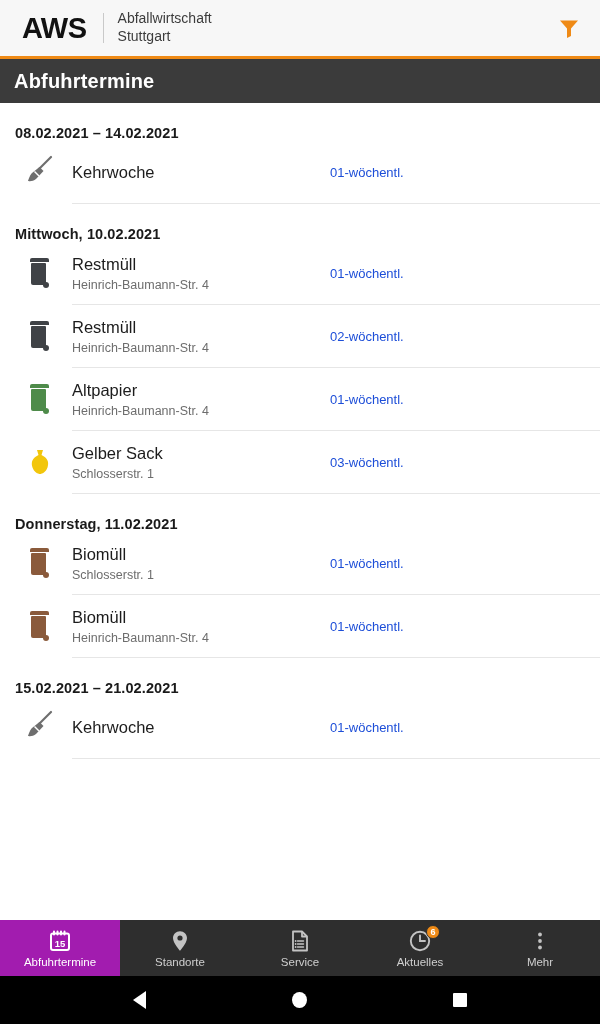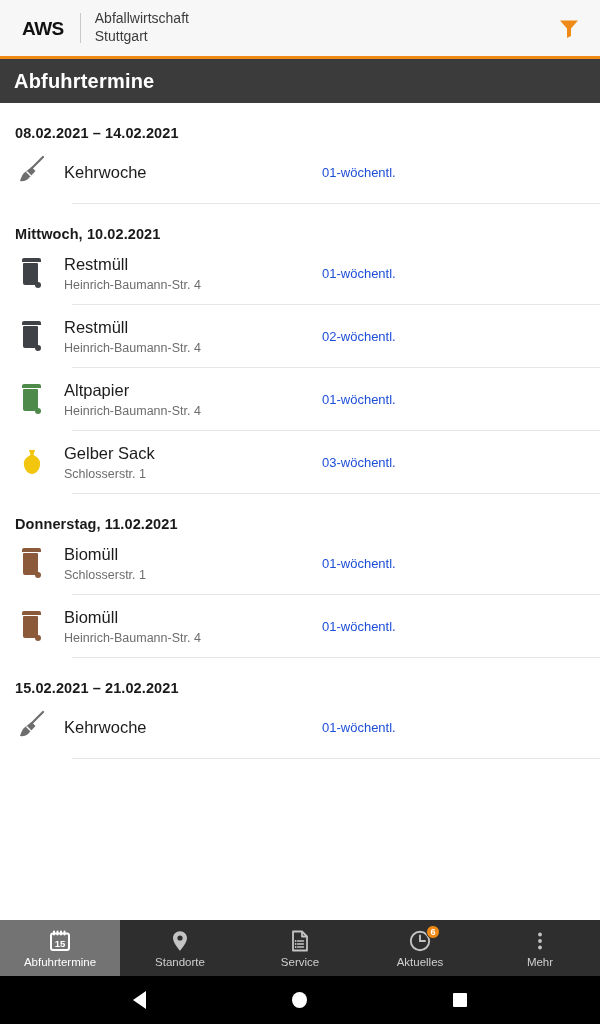--- a/index.html
+++ b/index.html
@@ -29,59 +29,59 @@
   .ic-wifi { width: 0; height: 0; border-left: 9px solid transparent; border-right: 9px solid transparent; border-top: 12px solid #fff; border-radius: 2px; }
   .ic-signal { width: 0; height: 0; border-left: 13px solid transparent; border-bottom: 13px solid #fff; }
   .ic-batt { width: 9px; height: 15px; background: #fff; border-radius: 1px; position: relative; }
   .ic-batt::before { content:""; position:absolute; top:-2px; left:2.5px; width:4px; height:2px; background:#fff; }
 
   
   .appheader {
     height: 56px; background: #f7f7f7; display: flex; align-items: center;
     padding: 0 18px 0 22px; border-bottom: 3px solid #ef8a16; flex: 0 0 59px;
   }
-  .logo { font-size: 19px; font-weight: 800; letter-spacing: -0.5px; color: #111; line-height: 1; }
+  .logo { font-size: 29px; font-weight: 800; letter-spacing: -0.5px; color: #111; line-height: 1; }
   .logo-divider { width: 1px; height: 30px; background: #c9c9c9; margin: 0 14px 0 16px; }
   .logo-sub { font-size: 14px; color: #3c3c3c; line-height: 1.28; }
   .hdr-spacer { flex: 1; }
   .filter-icon { width: 26px; height: 26px; display:flex; align-items:center; justify-content:center; }
 
   
   .titlebar {
     height: 44px; background: #3b3b3b; color: #fff;
     display: flex; align-items: center; padding-left: 14px; flex: 0 0 44px;
   }
   .titlebar h1 { font-size: 20px; font-weight: 700; letter-spacing: .2px; }
 
   
   .list { flex: 1; overflow: hidden; background: #fff; position: relative; }
   .date-header {
     font-size: 14.5px; font-weight: 700; color: #1a1a1a;
     padding: 22px 5px 0 15px; letter-spacing: .1px;
   }
-  .row { display: flex; align-items: center; min-height: 62px; position: relative; }
+  .row { display: flex; align-items: center; min-height: 62px; padding-left: 8px; position: relative; }
   .row-icon { width: 64px; display: flex; align-items: center; justify-content: center; flex: 0 0 64px; }
   .row-body { flex: 1; display: flex; align-items: center; padding-right: 10px; position: relative; }
   .row-texts { width: 258px; flex: 0 0 258px; }
   .row-title { font-size: 16.5px; color: #1c1c1c; line-height: 1.25; }
   .row-sub { font-size: 12.5px; color: #6d6d6d; margin-top: 3px; }
   .row-cycle { font-size: 13px; color: #1d4ed8; }
   .divider { height: 1px; background: #e6e6e6; margin-left: 72px; }
 
   
   .bin { width: 22px; height: 30px; position: relative; }
   .bin .lid { position: absolute; top: 0; left: 1px; width: 19px; height: 4px; border-radius: 2px 2px 0 0; }
   .bin .body { position: absolute; top: 5px; left: 2px; width: 15px; height: 22px; border-radius: 1px 1px 2px 2px; }
   .bin .wheel { position: absolute; bottom: 0px; right: 2px; width: 6px; height: 6px; border-radius: 50%; }
   .sack { width: 22px; height: 28px; position: relative; }
 
   
   .bottomnav { height: 56px; display: flex; flex: 0 0 56px; background: #2e2e2e; }
   .navitem { flex: 1; display: flex; flex-direction: column; align-items: center; justify-content: center; gap: 3px; position: relative; }
-  .navitem.active { background: #737373; text-align: center; }
+  .navitem.active { background: #a21caf; text-align: center; }
   .nav-label { font-size: 11.5px; color: #cfcfcf; }
   .navitem.active .nav-label { color: #ffffff; }
   .nav-icon { width: 24px; height: 24px; position: relative; display:flex; align-items:center; justify-content:center; }
   .badge {
     position: absolute; top: -4px; right: -8px; min-width: 14px; height: 14px;
     background: #ef8a16; border-radius: 50%; color: #fff; font-size: 9px;
     display: flex; align-items: center; justify-content: center; font-weight: 700;
     border: 1.5px solid #2e2e2e;
   }
 

